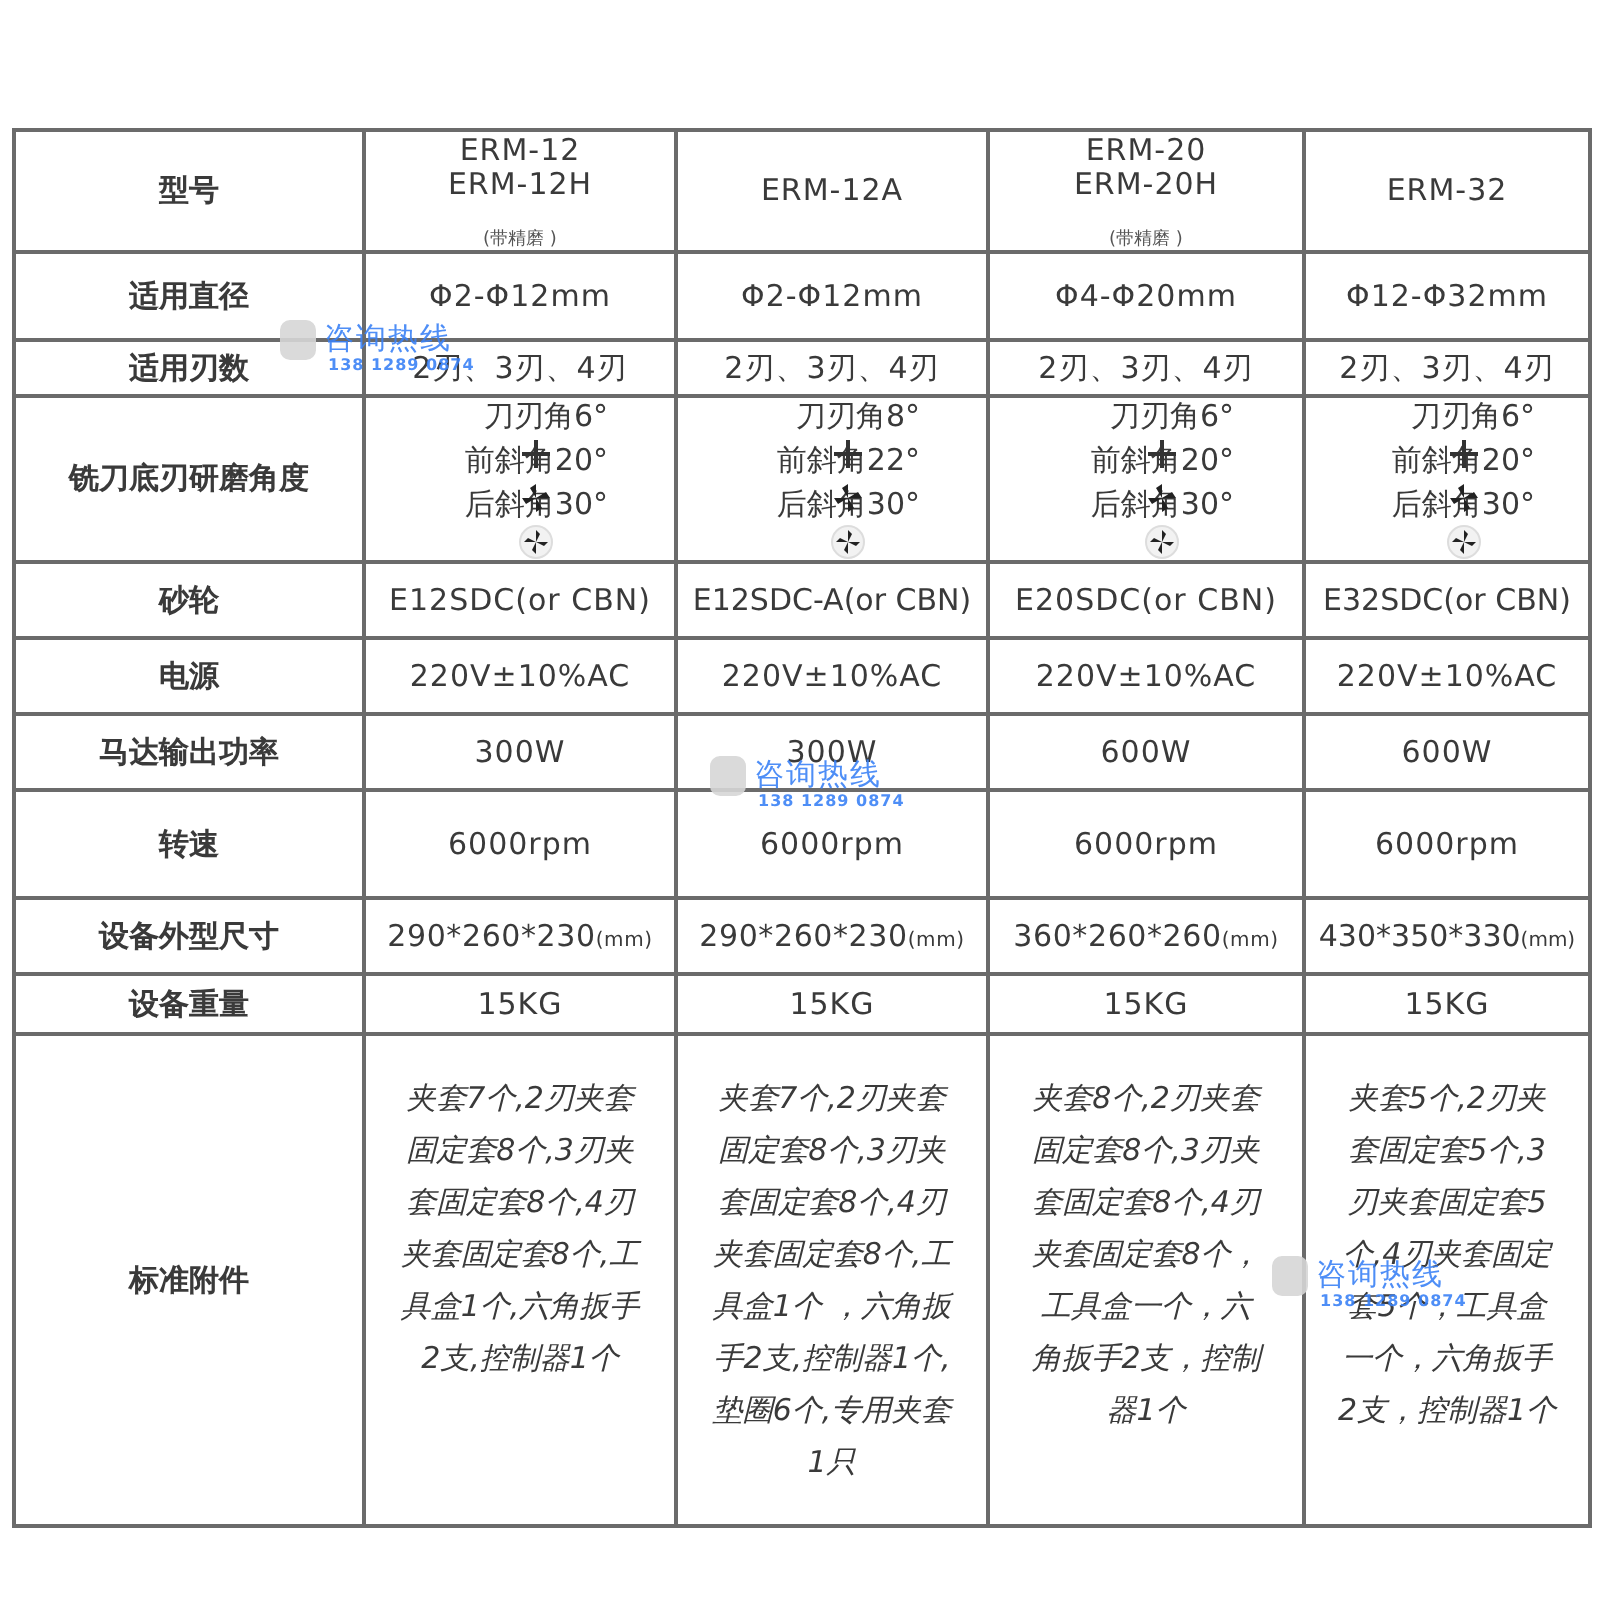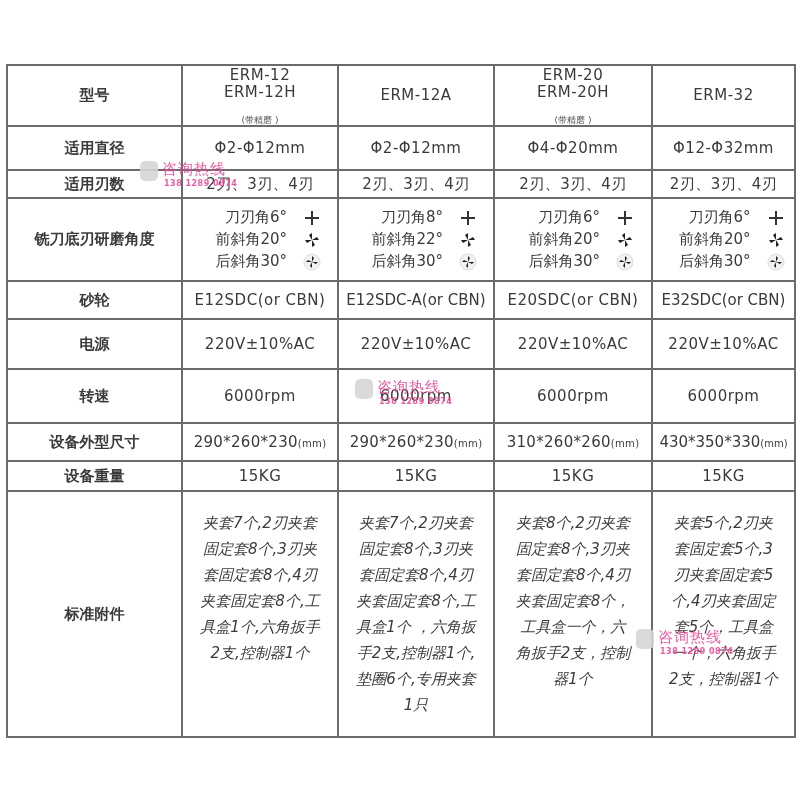--- a/index.html
+++ b/index.html
@@ -6,27 +6,27 @@
     body { width:800px; height:800px; position:relative; overflow:hidden;
            font-family:"DejaVu Sans","Liberation Sans",sans-serif; color:#333; }
     table.spec { position:absolute; left:6px; top:64px; width:788px;
                  border-collapse:collapse; table-layout:fixed; }
     table.spec td { border:2px solid #6b6b6b; text-align:center; vertical-align:middle;
                     padding:0; font-size:15px; color:#3a3a3a; }
     td.label { font-weight:bold; font-size:16.5px; color:#1e1e1e; }
     .model-line { display:block; line-height:17px; font-size:15px; letter-spacing:0.5px; }
     .model-note { display:block; font-size:9px; line-height:10px; color:#555;margin-top:14px; }
     .single { font-size:15px; letter-spacing:0.5px; }
-    .angle-row { display:flex; align-items:center; justify-content:center; height:22px; }
+    .angle-row { display:flex; align-items:center; justify-content:center; height:22px;flex-direction:column; }
     .angle-text { display:inline-block; width:88px; text-align:right; font-size:15px; }
     .angle-icon { display:inline-block; width:18px; height:18px; margin-left:16px; position:relative; }
     .mm { font-size:10px; }
     .dim { font-size:14.5px; letter-spacing:0.3px; white-space:nowrap; }
     .acc { font-size:14.5px; line-height:26px; padding:0 4px; text-align:center; color:#3a3a3a;font-style:italic; }
-    .watermark { position:absolute; color:#ec4899; font-size:13px; pointer-events:none; opacity:0.9; }
+    .watermark { position:absolute; color:#3b82f6; font-size:13px; pointer-events:none; opacity:0.9; }
     .watermark .wm-title { font-size:15px; letter-spacing:1px; }
     .watermark .wm-phone { font-size:8px; display:block; letter-spacing:0.5px;font-weight:bold; }
     .wm-logo { display:inline-block; width:18px; height:20px; border-radius:5px; background:#d6d6d6; vertical-align:middle; margin-right:4px; }
   </style>
 </head>
 <body>
 
 <table class="spec">
   <colgroup>
     <col style="width:175px">
@@ -162,42 +162,49 @@
   </tr>
 
   <tr style="height:38px">
     <td class="label">砂轮</td>
     <td class="single" style="white-space:nowrap">E12SDC(or CBN)</td>
     <td class="single" style="white-space:nowrap;letter-spacing:0">E12SDC-A(or CBN)</td>
     <td class="single" style="white-space:nowrap">E20SDC(or CBN)</td>
     <td class="single" style="white-space:nowrap;letter-spacing:0">E32SDC(or CBN)</td>
   </tr>
 
-  <tr style="height:50px">
+  <tr style="height:38px">
     <td class="label">电源</td>
     <td class="single">220V±10%AC</td>
     <td class="single">220V±10%AC</td>
     <td class="single">220V±10%AC</td>
     <td class="single">220V±10%AC</td>
   </tr>
 
+  <tr style="height:38px">
+    <td class="label">马达输出功率</td>
+    <td class="single">300W</td>
+    <td class="single">300W</td>
+    <td class="single">600W</td>
+    <td class="single">600W</td>
+  </tr>
 
   <tr style="height:54px">
     <td class="label">转速</td>
     <td class="single">6000rpm</td>
     <td class="single">6000rpm</td>
     <td class="single">6000rpm</td>
     <td class="single">6000rpm</td>
   </tr>
 
   <tr style="height:38px">
     <td class="label">设备外型尺寸</td>
     <td class="dim"><span>290*260*230</span><span class="mm">(mm)</span></td>
     <td class="dim"><span>290*260*230</span><span class="mm">(mm)</span></td>
-    <td class="dim"><span>310*260*260</span><span class="mm">(mm)</span></td>
+    <td class="dim"><span>360*260*260</span><span class="mm">(mm)</span></td>
     <td class="dim" style="letter-spacing:0"><span>430*350*330</span><span class="mm">(mm)</span></td>
   </tr>
 
   <tr style="height:30px">
     <td class="label">设备重量</td>
     <td class="single">15KG</td>
     <td class="single">15KG</td>
     <td class="single">15KG</td>
     <td class="single">15KG</td>
   </tr>

